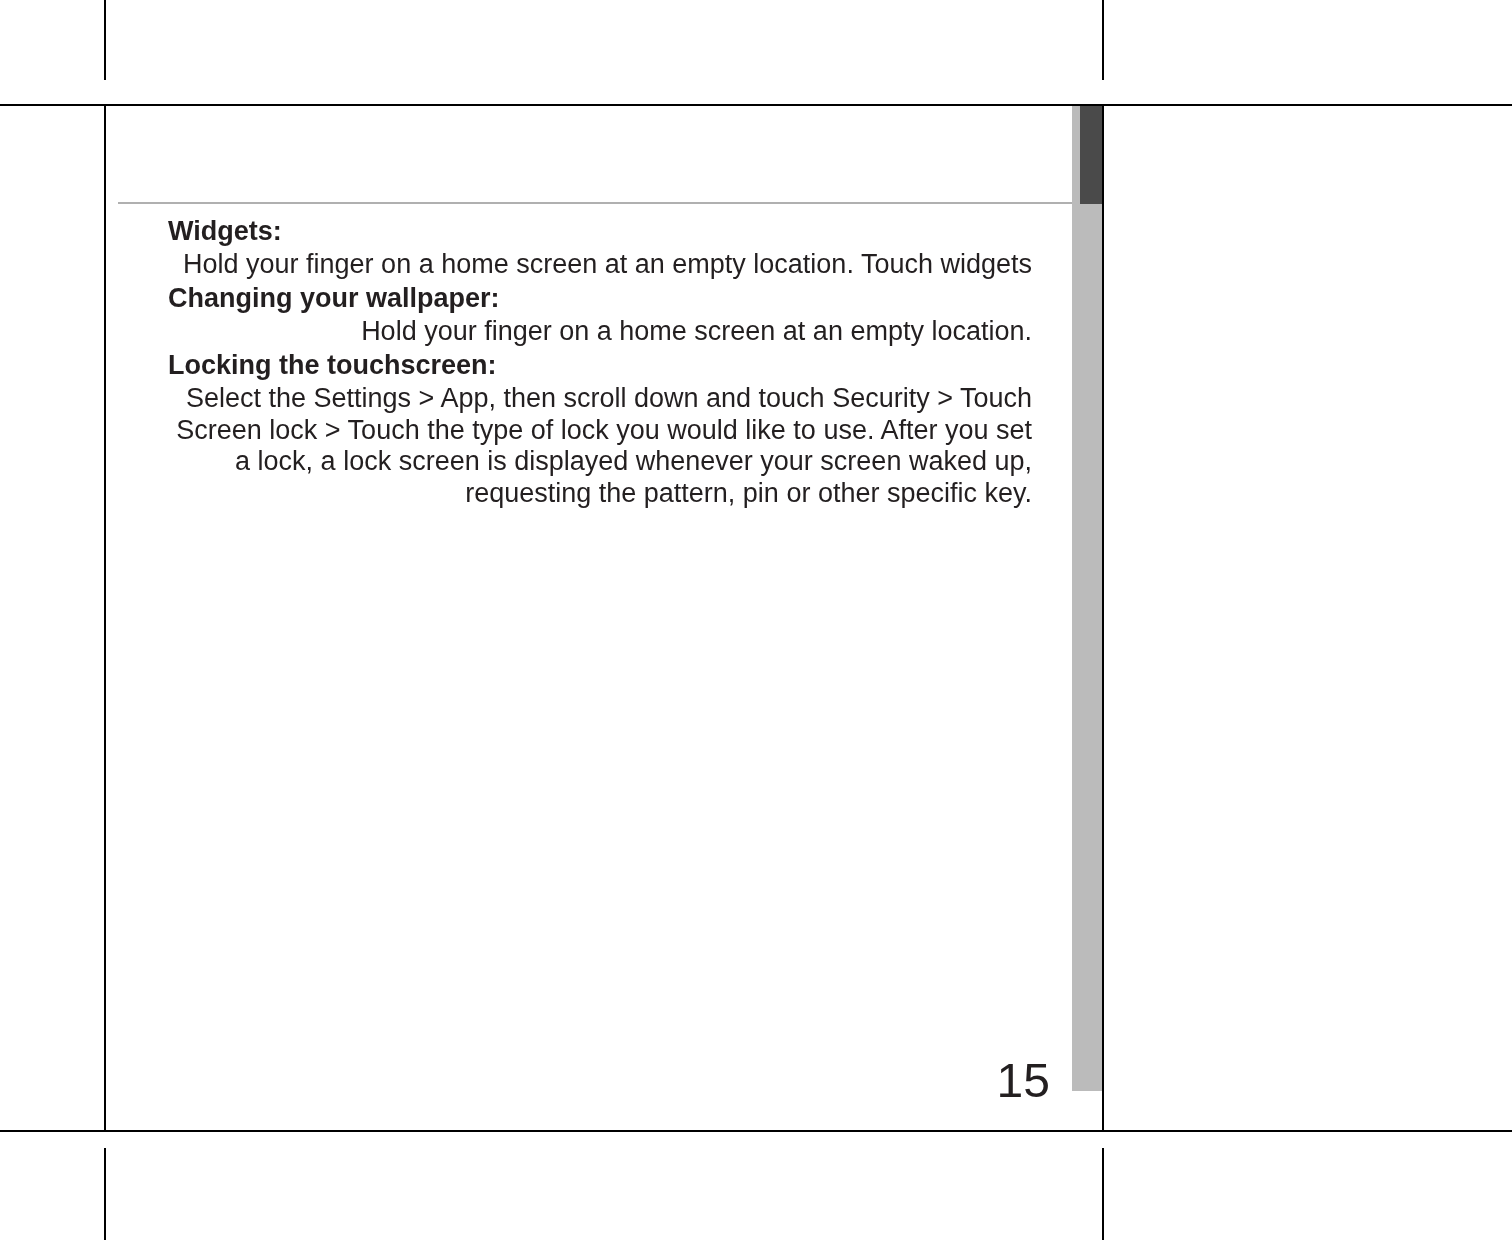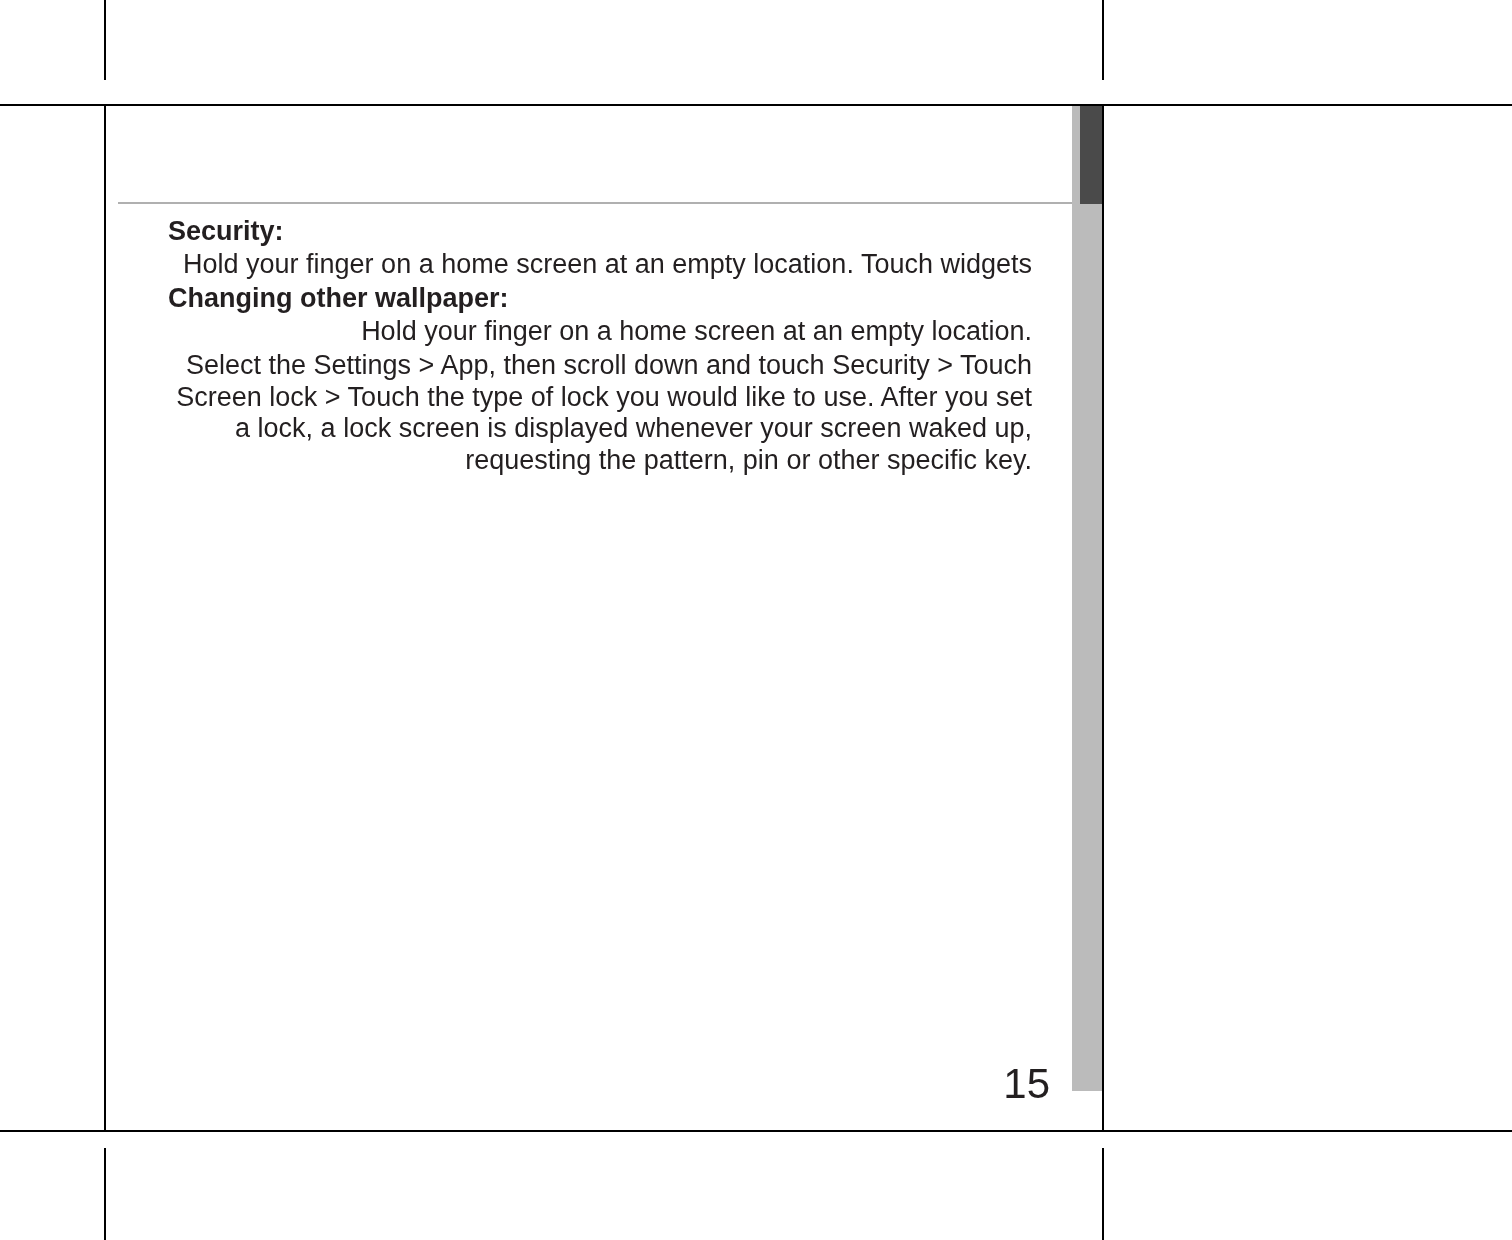--- a/index.html
+++ b/index.html
@@ -100,21 +100,21 @@
     margin: 0 0 2px 0;
     line-height: 1.18;
     text-align: right;
   }
   .body.indent { padding-left: 6px; }
 
   .page-number {
     position: absolute;
     right: 52px;
     bottom: 22px;
-    font-size: 42px;
+    font-size: 48px;
     color: #231f20;
     font-weight: 400;
   }
 </style>
 </head>
 <body>
 
 <div class="stage">
 
   <div class="vline" style="left:104px; top:0; height:80px;"></div>
@@ -133,25 +133,26 @@
     <div class="grey-outer">
       <div class="grey-inner">
         <span class="grey-rotlabel"></span>
       </div>
     </div>
 
     <div class="rule"></div>
 
     <div class="content">
 
-      <p class="heading">Security:</p>
+      <p class="heading">Widgets:</p>
       <p class="body indent">Hold your finger on a home screen at an empty location. Touch widgets</p>
 
-      <p class="heading">Changing other wallpaper:</p>
+      <p class="heading">Changing your wallpaper:</p>
       <p class="body">Hold your finger on a home screen at an empty location.</p>
 
+      <p class="heading">Locking the touchscreen:</p>
       <p class="body">Select the Settings &gt; App, then scroll down and touch Security &gt; Touch Screen lock &gt; Touch the type of lock you would like to use. After you set  a lock, a lock screen is displayed whenever your screen waked up, requesting the pattern, pin or other specific key.</p>
 
     </div>
 
     <div class="page-number">15</div>
   </div>
 </div>
 
 </body></html>

